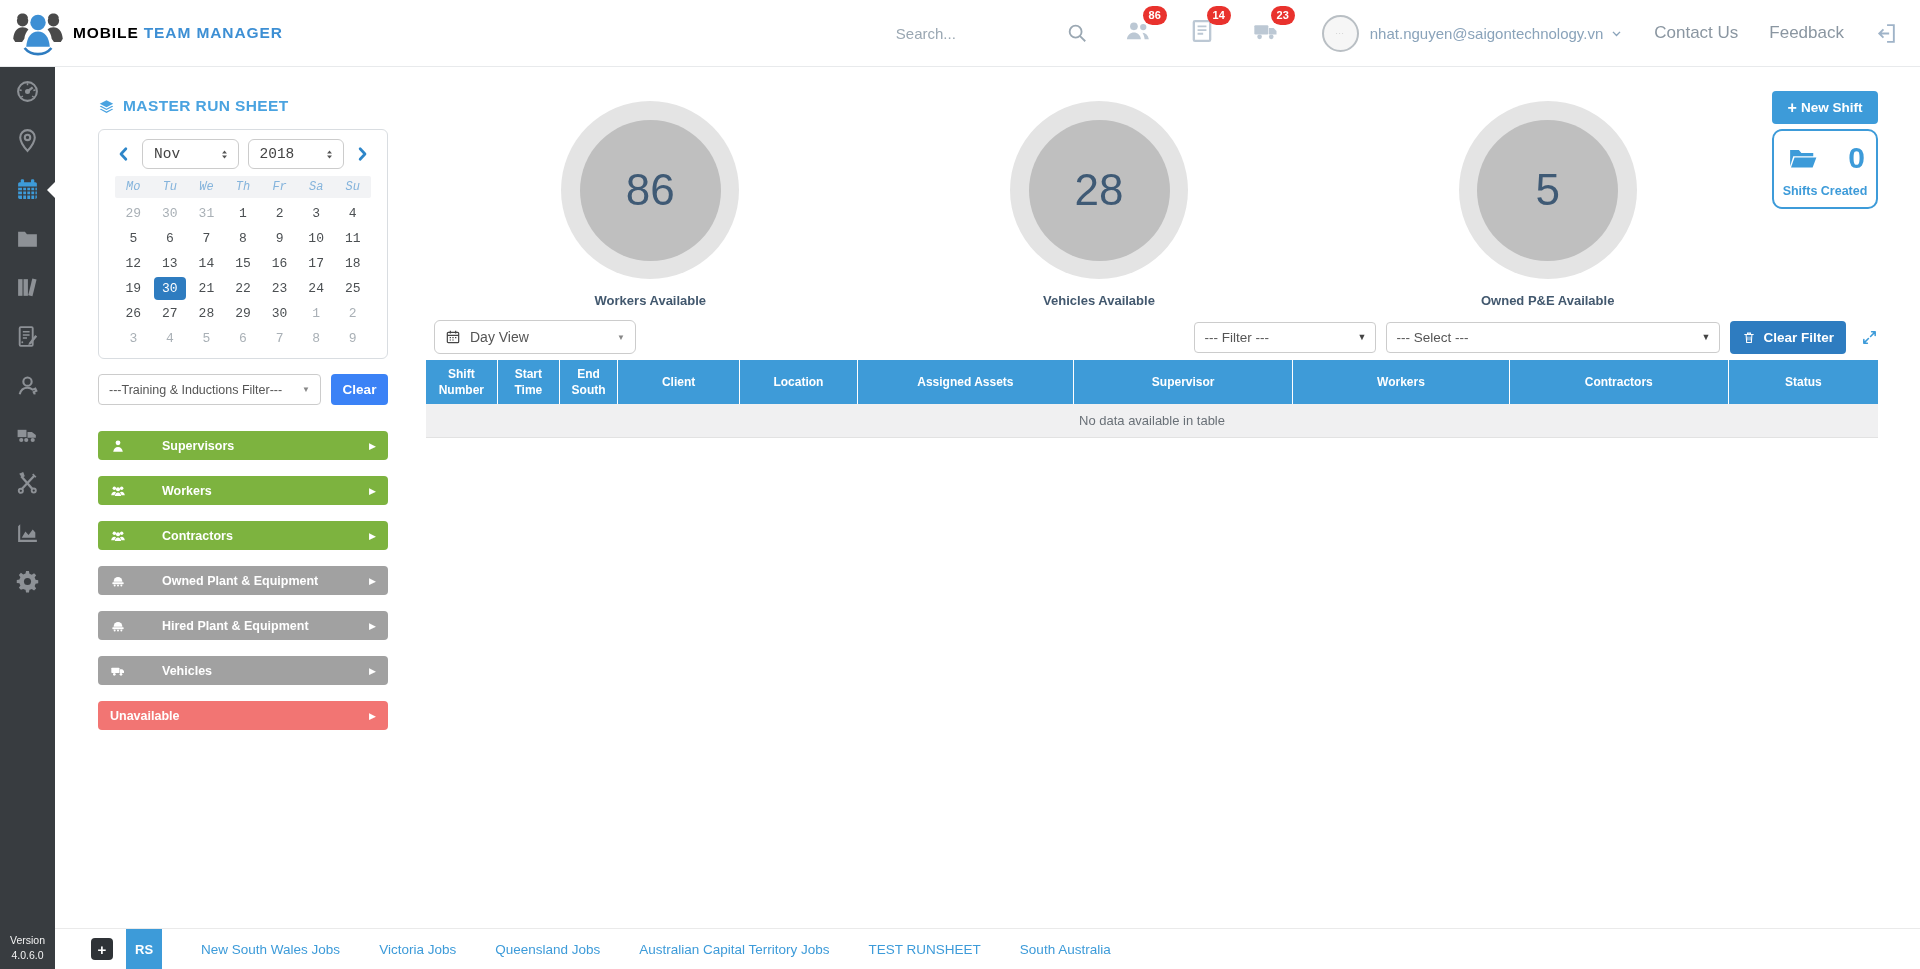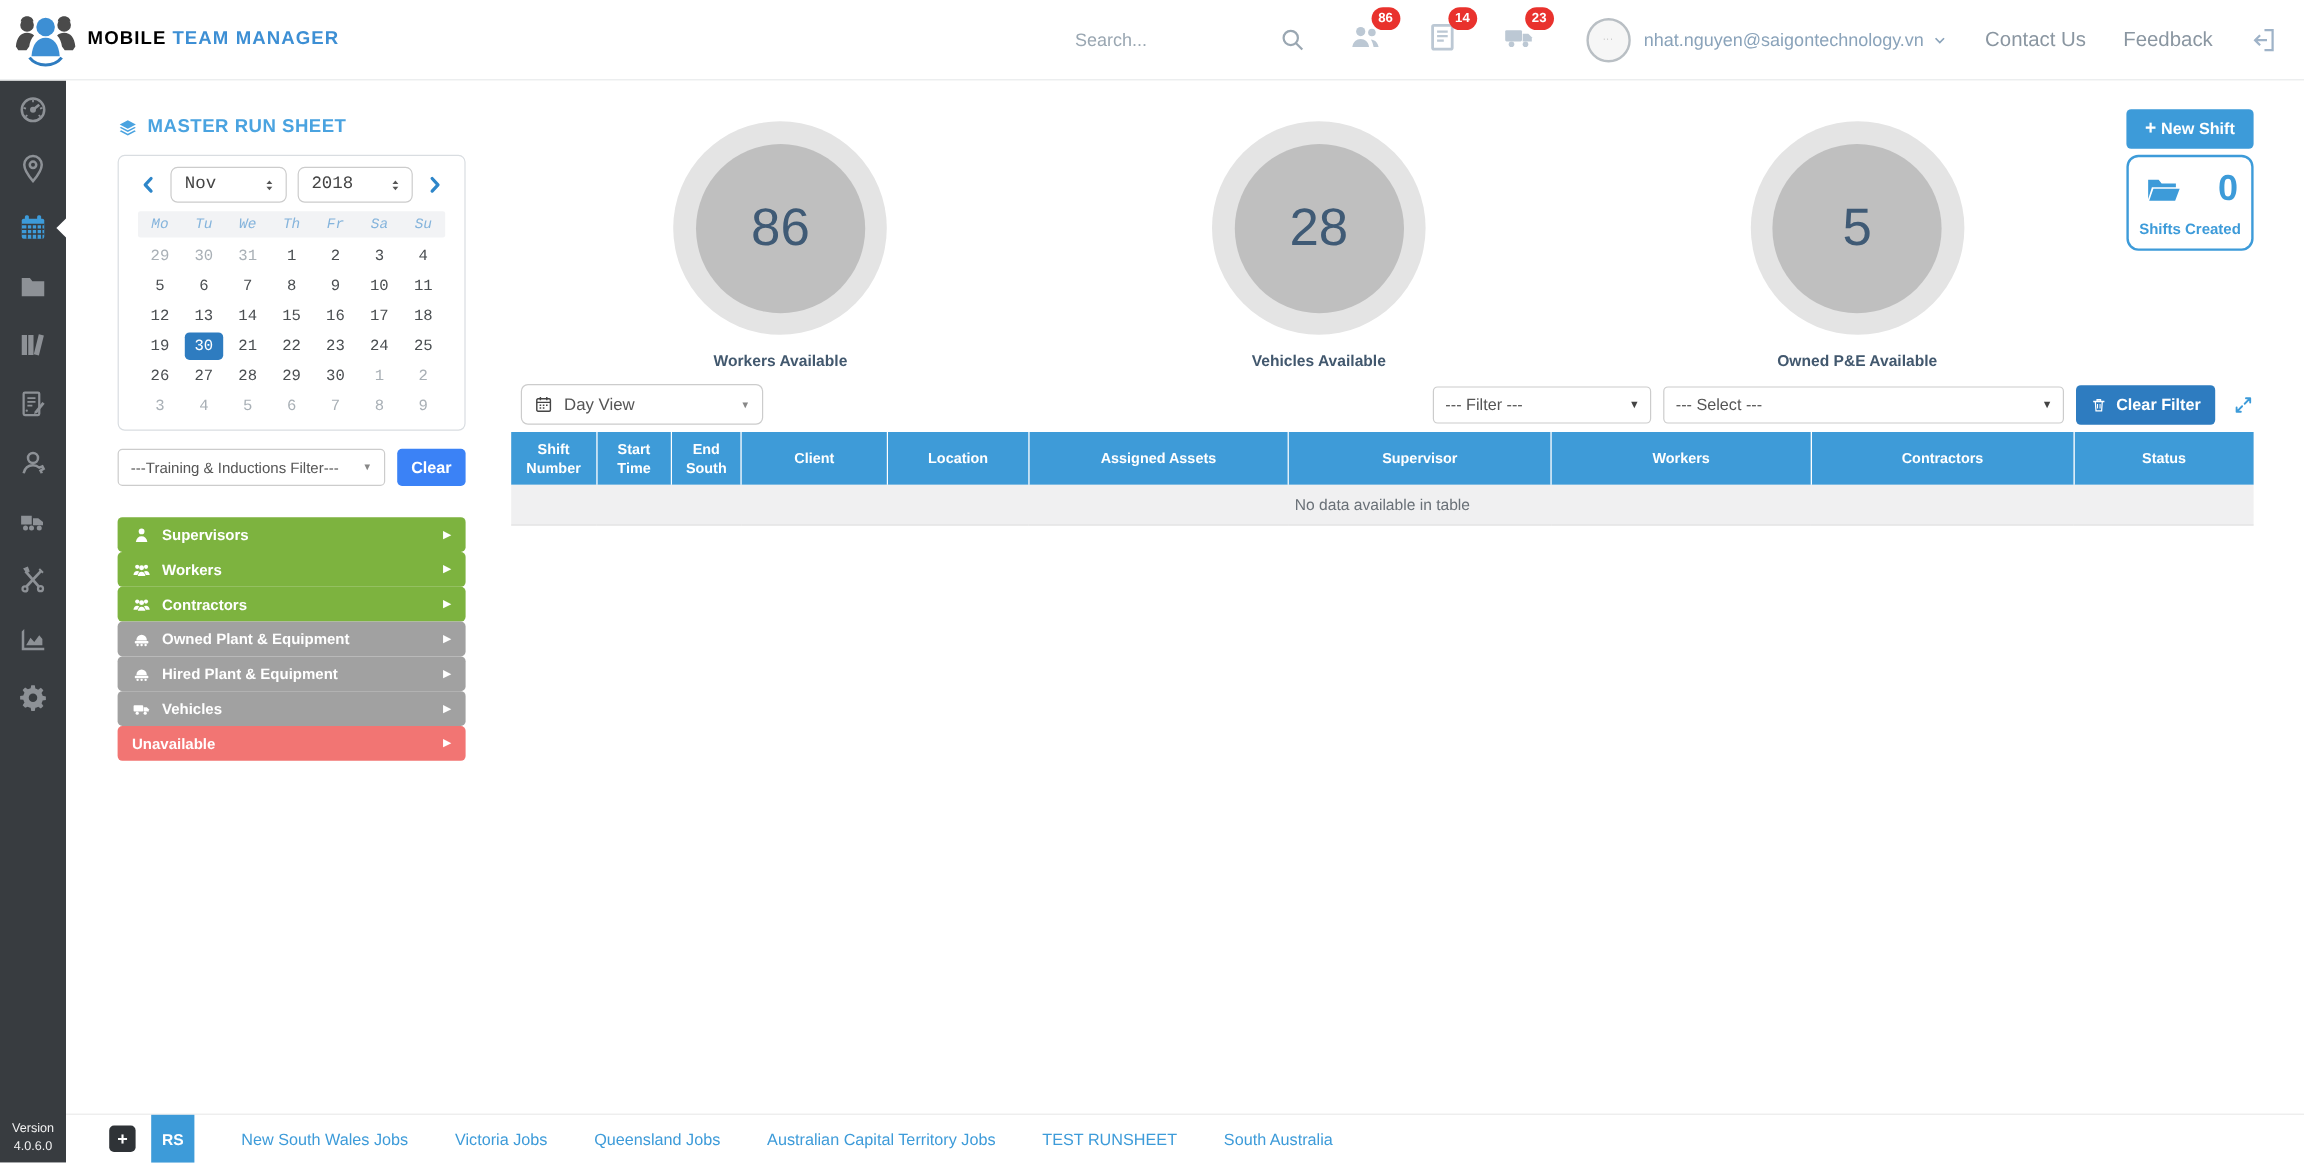--- a/index.html
+++ b/index.html
@@ -60,21 +60,21 @@
   .day.selected{background:#2e7cc0;color:#fff;}
 
   .filter-row{display:flex;gap:10px;margin-top:15px;}
   .fselect{border:1px solid #ccc;border-radius:4px;background:#fff;display:flex;align-items:center;color:#555;cursor:pointer;}
   .tfilter{flex:1;height:31px;padding:0 10px;font-size:12.5px;}
   .caret{margin-left:auto;font-size:8px;color:#888;padding-left:8px;}
   .btn{border:none;border-radius:4px;background:#3b82f6;color:#fff;font-weight:bold;display:flex;align-items:center;justify-content:center;cursor:pointer;font-family:inherit;}
   .clear-btn{width:57px;height:31px;font-size:13.5px;flex-shrink:0;}
 
   .panels{margin-top:26px;}
-  .panel{height:29px;border-radius:4px;display:flex;align-items:center;padding:0 12px;color:#fff;cursor:pointer;}
+  .panel{height:29px;border-radius:4px;display:flex;align-items:center;padding:0 12px;color:#fff;margin-bottom:16px;cursor:pointer;gap:27px;}
   .panel .picon{width:16px;height:16px;margin-right:9px;}
   .panel .picon svg{width:16px;height:16px;}
   .panel .plabel{font-size:12.5px;font-weight:bold;}
   .panel .pchev{margin-left:auto;font-size:9px;}
   .p-green{background:#7db33f;}
   .p-gray{background:#a1a1a1;}
   .p-red{background:#f27573;}
 
   
   .right-col{flex:1;display:flex;flex-direction:column;min-width:0;}

